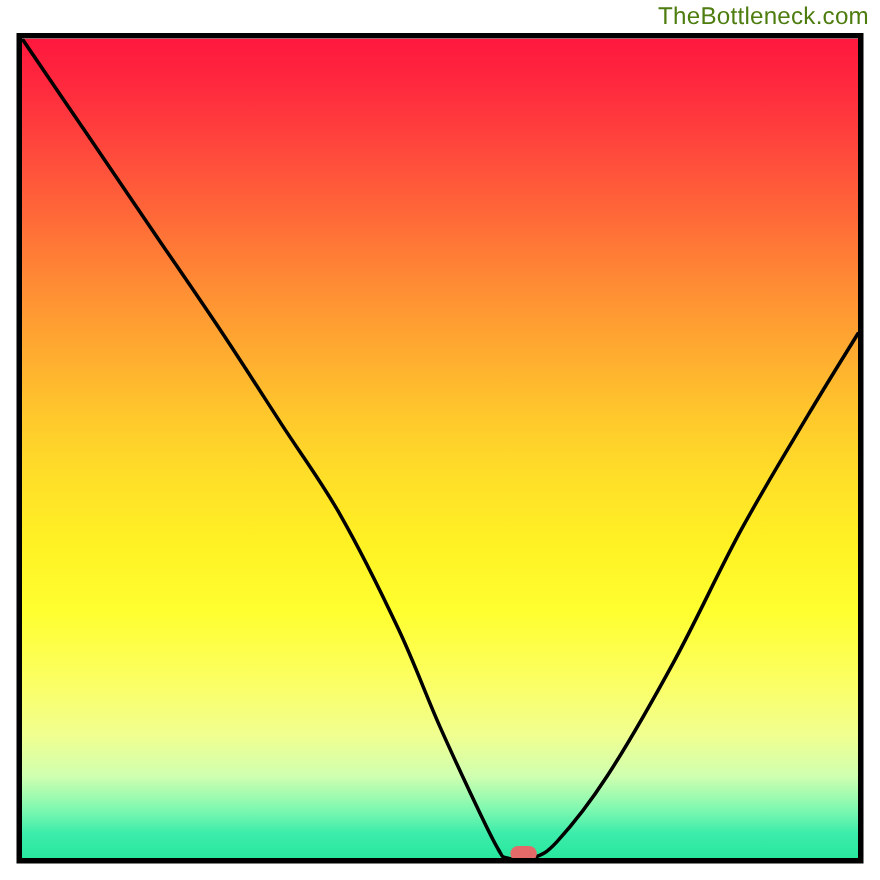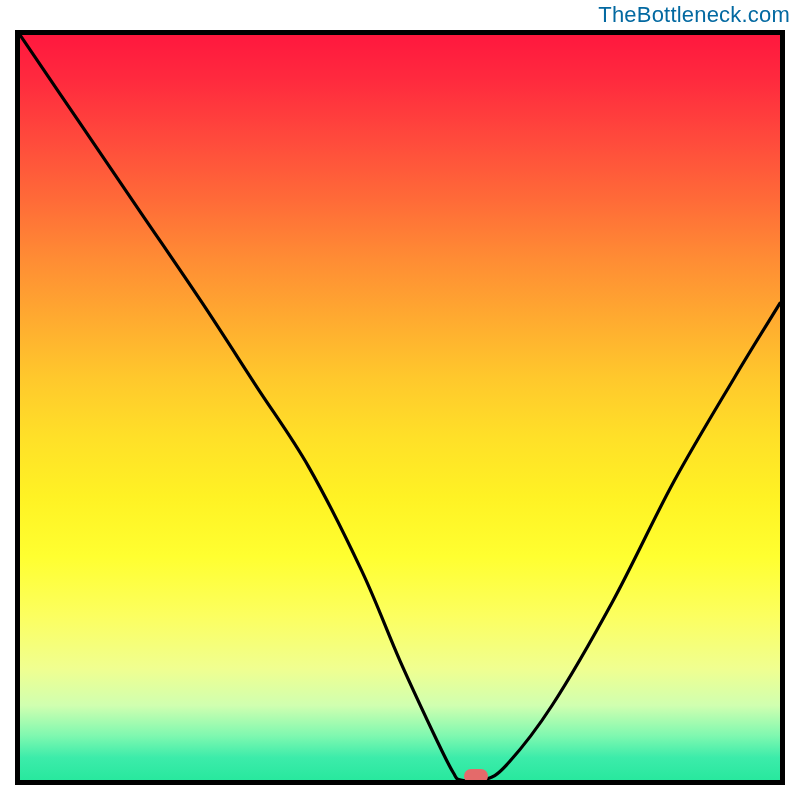--- a/index.html
+++ b/index.html
@@ -14,21 +14,21 @@
   .frame {
     position: relative;
     width: 800px;
     height: 800px;
     box-sizing: border-box;
   }
   .watermark {
     position: absolute;
     top: 2px;
     right: 10px;
-    color: #0369a1;
+    color: #4d7c0f;
     font-size: 22px;
     font-weight: 500;
     letter-spacing: 0.2px;
     z-index: 50;
   }
   .plot-border {
     position: absolute;
     left: 15px;
     top: 30px;
     width: 770px;

